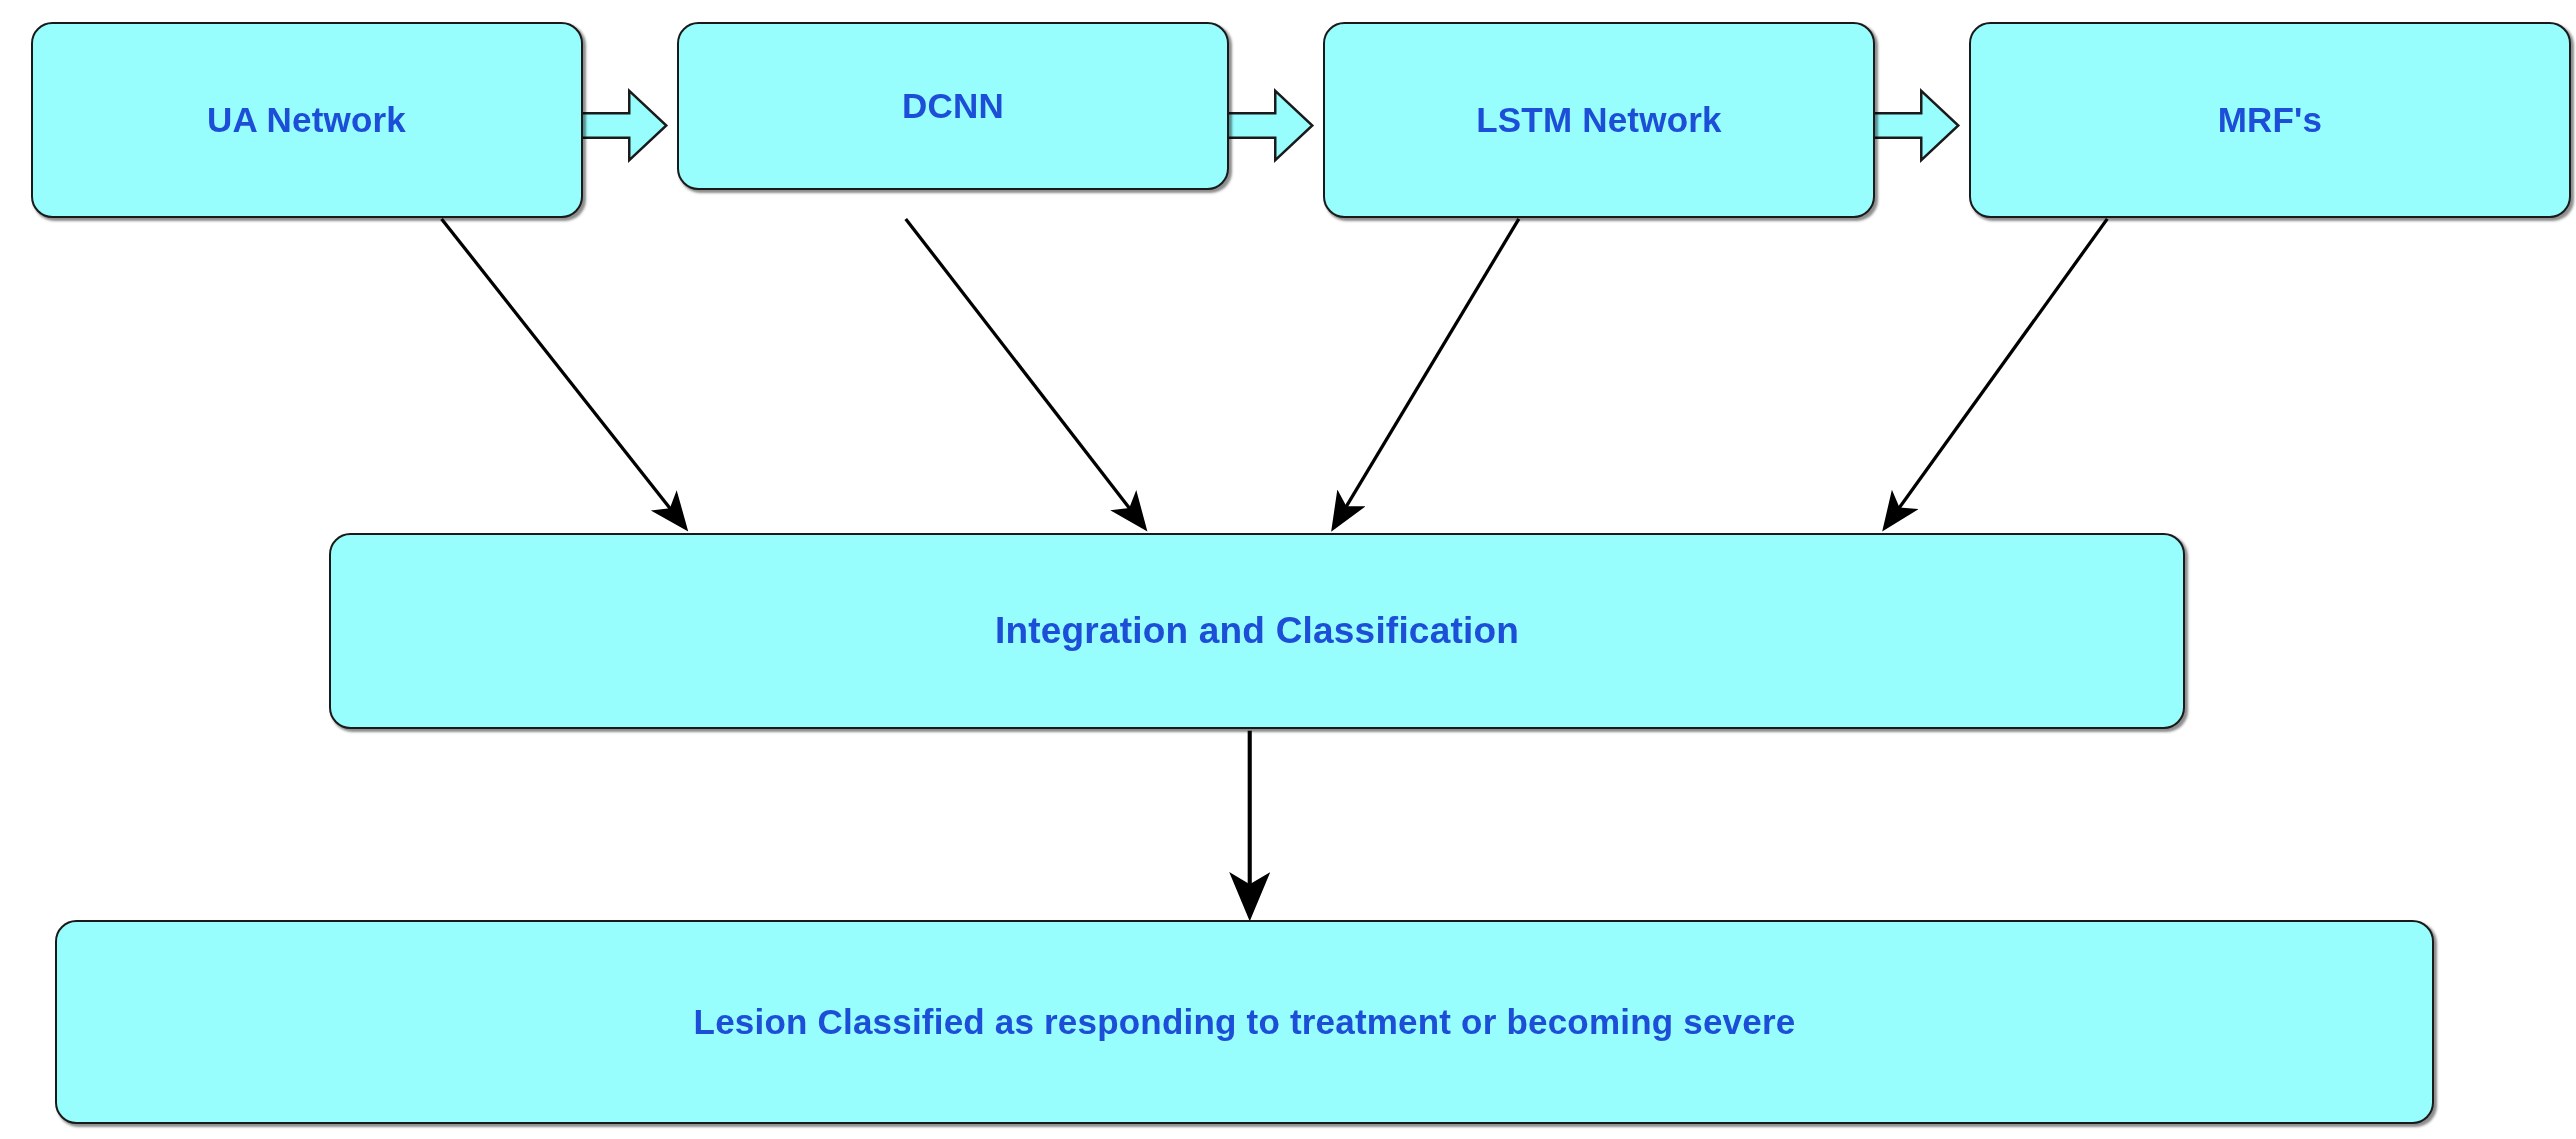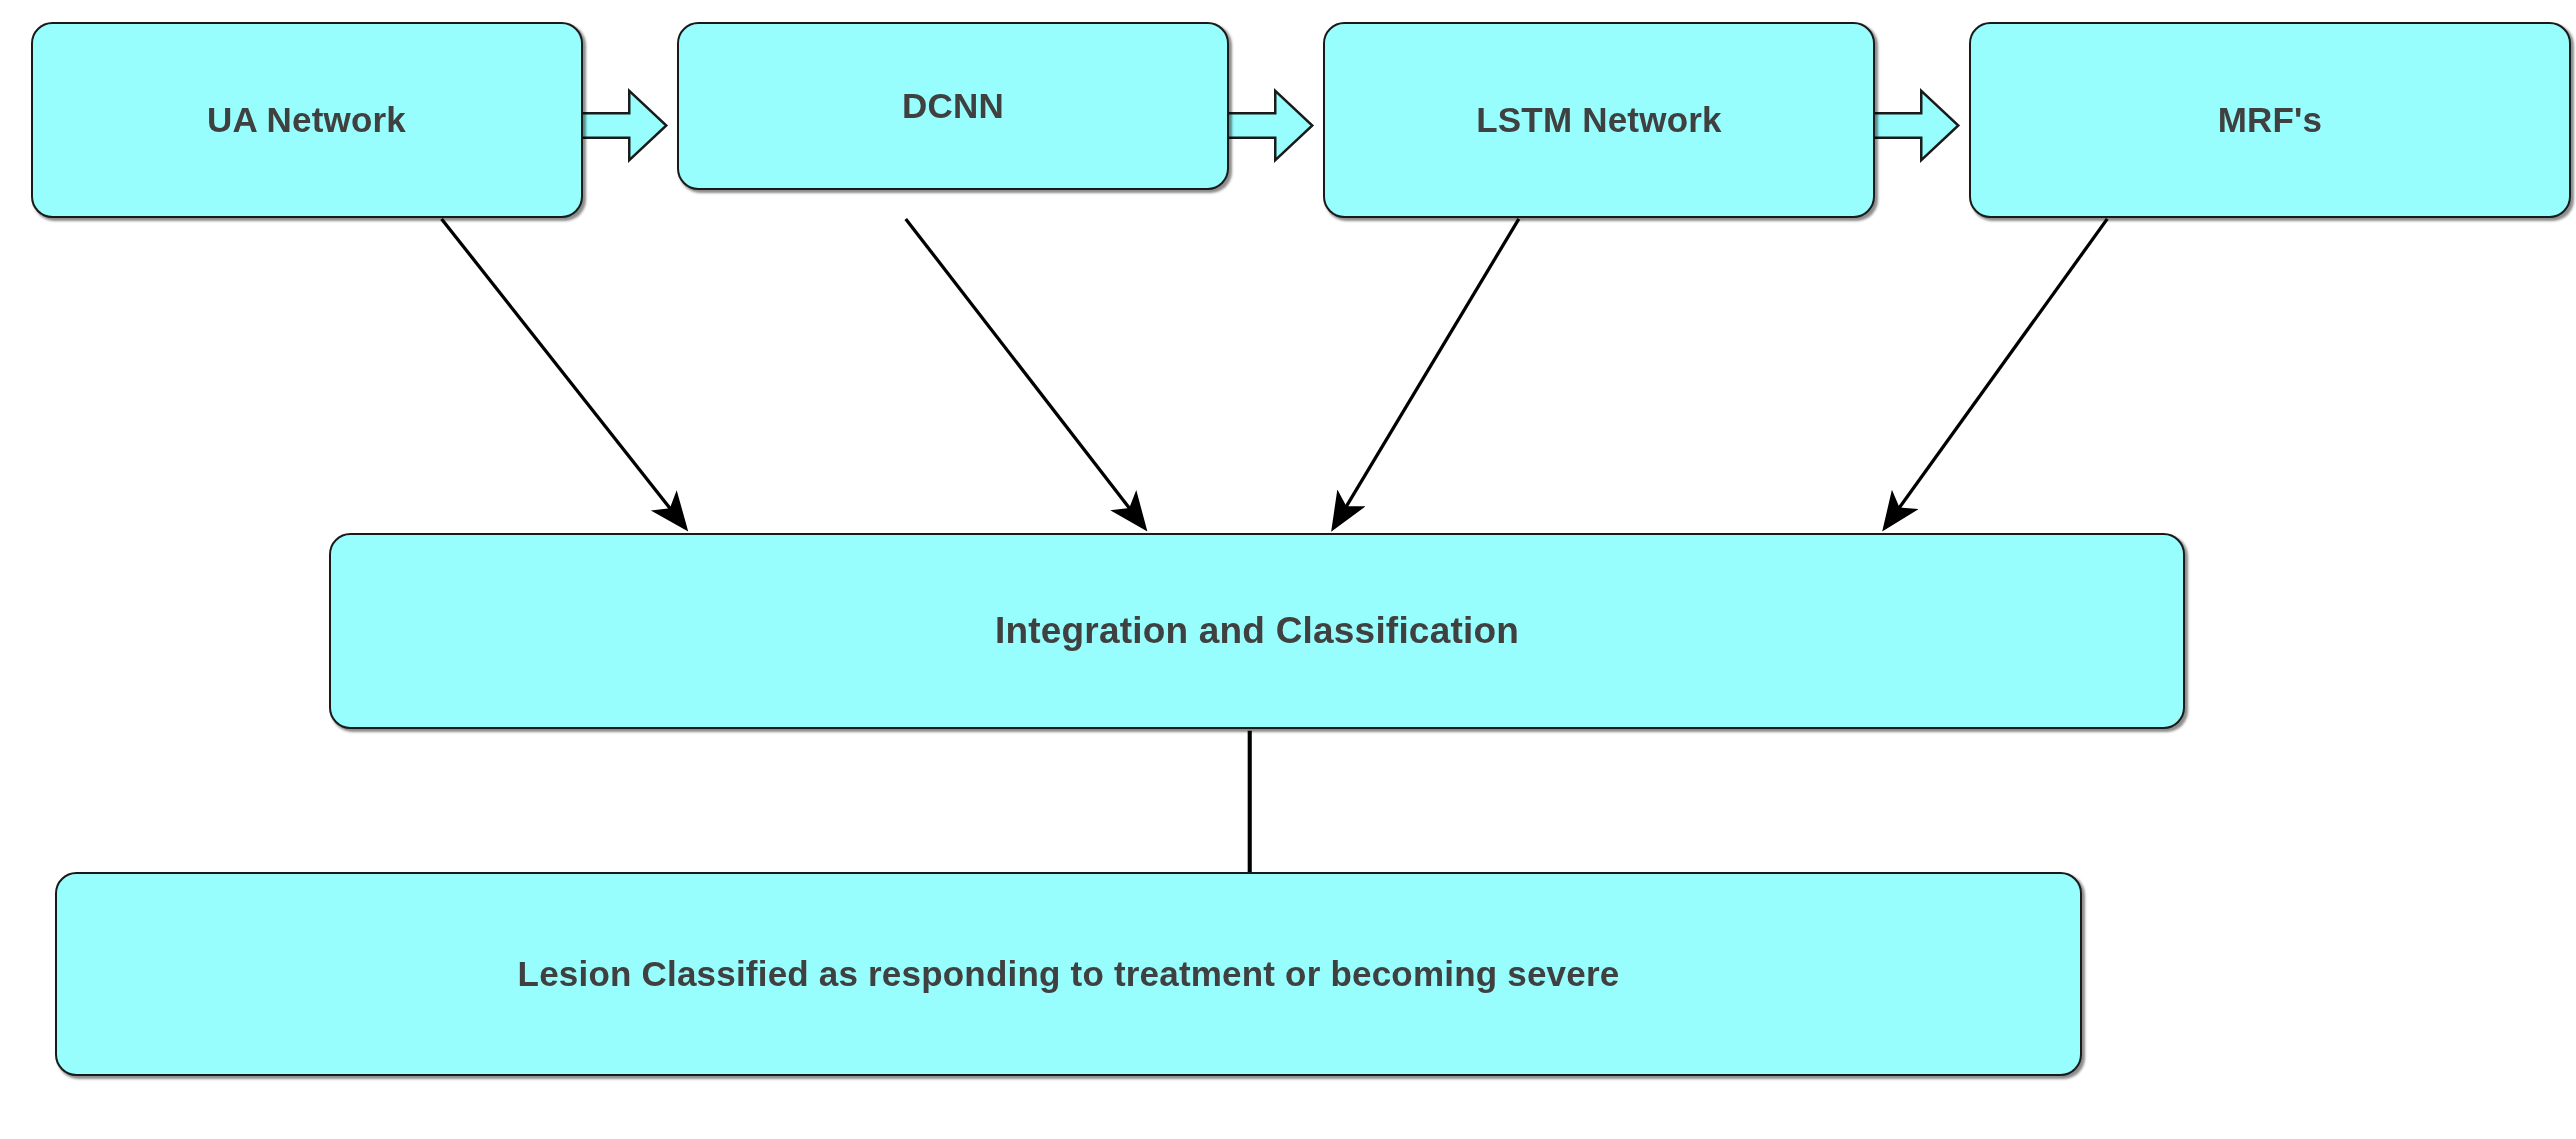--- a/index.html
+++ b/index.html
@@ -32,38 +32,38 @@
     border: 2.5px solid #1a1a1a;
     border-radius: 21.4px;
     display: flex;
     align-items: center;
     justify-content: center;
     box-shadow: 2.5px 2.5px 2.5px rgba(0,0,0,0.45);
     z-index: 3;
   }
   .node .label {
     font-weight: bold;
-    color: #404040;
+    color: #1d4ed8;
     text-align: center;
     letter-spacing: 0.2px;
     line-height: 1.1;
     user-select: none;
   }
   .stage-node .label { font-size: 35px; }
   .integration-node .label { font-size: 37px; }
   .outcome-node .label { font-size: 35px; }
 
   
   #node-ua      { left: 30.5px;   top: 22px;  width: 552px; height: 196px; }
   #node-dcnn    { left: 677px;  top: 22px;  width: 552px; height: 168px; }
   #node-lstm    { left: 1323px; top: 22px;  width: 552px; height: 196px; }
   #node-mrf     { left: 1969px; top: 22px;  width: 602px; height: 196px; }
 
   #node-integration { left: 329px; top: 533px;  width: 1856px; height: 196px; }
-  #node-outcome     { left: 55px;  top: 872px; width: 2027px; height: 204px; justify-content: center; }
+  #node-outcome     { left: 55px;  top: 920px; width: 2379px; height: 204px; justify-content: center; }
 
   .block-arrow {
     position: absolute;
     top: 86px;
     width: 91px;
     height: 79px;
     z-index: 2;
   }
   #block-arrow-1 { left: 578px; }
   #block-arrow-2 { left: 1224px; }

